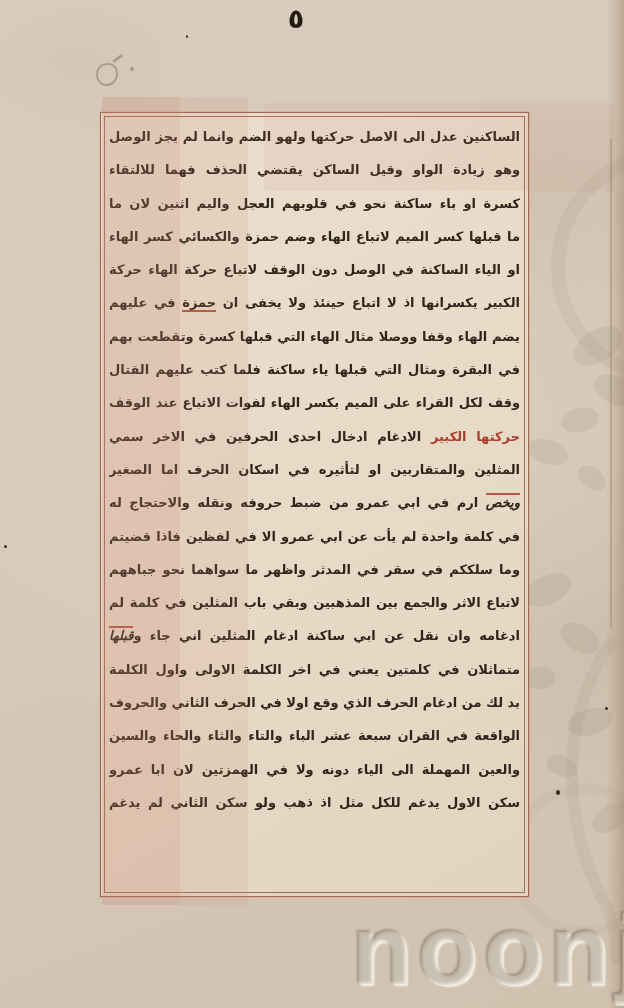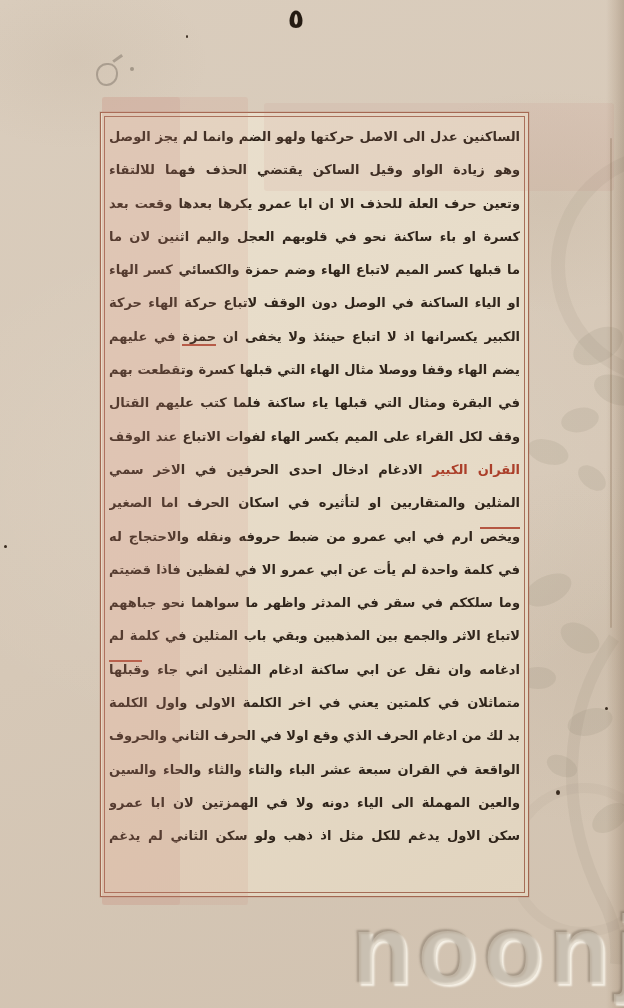--- a/index.html
+++ b/index.html
@@ -49,21 +49,21 @@
   .frame-inner { position:absolute; inset:3px; border:1.2px solid rgba(150,82,60,.8); }
 
   
   .text-block { position:absolute; left:8px; right:8px; top:7px; direction:rtl; }
   .line {
     height:33.3px; line-height:33.3px; overflow:hidden;
     font-size:13px; font-weight:bold; color:var(--ink,#30251b);
     text-align:justify; text-align-last:justify; -moz-text-align-last:justify;
   }
   .red { color:var(--red,#ab3f2a); }
-  .overline-red  { border-top:2px solid rgba(171,63,42,.85); }
+  .overline-red  { border-top:2px solid rgba(171,63,42,.85);font-style:italic; }
   .underline-red { border-bottom:2px solid rgba(171,63,42,.85); }
 
   
   .stain { position:absolute; pointer-events:none; border-radius:3px; }
   #stain1 { left:102px; top:97px;  width:146px; height:808px; background:rgba(198,128,115,.13); }
   #stain2 { left:102px; top:97px;  width:78px;  height:808px; background:rgba(198,128,115,.14); }
   #stain3 { left:264px; top:103px; width:350px; height:88px;  background:rgba(198,132,118,.10); }
 
   
   .floral { position:absolute; left:518px; top:118px; width:106px; height:860px; pointer-events:none; }
@@ -108,29 +108,28 @@
       <path d="M96,520 C40,600 44,700 84,780 C96,802 100,822 98,846" stroke-width="12" stroke-opacity="0.11"></path>
       <circle cx="66" cy="742" r="72" stroke-width="10" stroke-opacity="0.07"></circle>
     </g>
   </svg>
 
   <div class="frame-outer">
     <div class="frame-inner"></div>
     <div class="text-block">
         <div class="line"><span class="ink">الساكنين عدل الى الاصل حركتها ولهو الضم وانما لم يجز الوصل لان الوصل </span></div>
         <div class="line"><span class="ink">وهو زيادة الواو وقيل الساكن يقتضي الحذف فهما للالتقاء الساكنين</span></div>
-        <div class="line"><span class="ink">وتعين حرف العلة للحذف الا ان ابا عمرو يكرها بعدها وقعت بعد</span></div>
         <div class="line"><span class="ink">كسرة او باء ساكنة نحو في قلوبهم العجل واليم اثنين لان ما كسر الهاء لاتباع</span></div>
         <div class="line"><span class="ink">ما قبلها كسر الميم لاتباع الهاء وضم حمزة والكسائي كسر الهاء الواقع بعد الكسرة</span></div>
         <div class="line"><span class="ink">او الياء الساكنة في الوصل دون الوقف لاتباع حركة الهاء حركة الميم وفي</span></div>
         <div class="line"><span class="ink">الكبير يكسرانها اذ لا اتباع حينئذ ولا يخفى ان </span><span class="ink underline-red">حمزة</span><span class="ink"> في عليهم واليهم ولديهم</span></div>
         <div class="line"><span class="ink">يضم الهاء وقفا ووصلا مثال الهاء التي قبلها كسرة وتقطعت بهم الاسباب</span></div>
         <div class="line"><span class="ink">في البقرة ومثال التي قبلها ياء ساكنة فلما كتب عليهم القتال في النساء</span></div>
         <div class="line"><span class="ink">وقف لكل القراء على الميم بكسر الهاء لفوات الاتباع عند الوقف </span></div>
-        <div class="line"><span class="red">القران الكبير </span><span class="ink">الادغام ادخال احدى الحرفين في الاخر سمي بالكبير لشموله</span></div>
+        <div class="line"><span class="red">حركتها الكبير </span><span class="ink">الادغام ادخال احدى الحرفين في الاخر سمي بالكبير لشموله</span></div>
         <div class="line"><span class="ink">المثلين والمتقاربين او لتأثيره في اسكان الحرف اما الصغير فيأتي</span></div>
         <div class="line"><span class="ink overline-red">ويخص</span><span class="ink"> ارم في ابي عمرو من ضبط حروفه ونقله والاحتجاج له فالادغام</span></div>
         <div class="line"><span class="ink">في كلمة واحدة لم يأت عن ابي عمرو الا في لفظين فاذا قضيتم مناسككم في البقرة</span></div>
         <div class="line"><span class="ink">وما سلككم في سقر في المدثر واظهر ما سواهما نحو جباههم ووجوههم</span></div>
         <div class="line"><span class="ink">لاتباع الاثر والجمع بين المذهبين وبقي باب المثلين في كلمة لم يعول على</span></div>
         <div class="line"><span class="ink">ادغامه وان نقل عن ابي ساكنة ادغام المثلين اني جاء و</span><span class="ink overline-red">قبلها</span></div>
         <div class="line"><span class="ink">متماثلان في كلمتين يعني في اخر الكلمة الاولى واول الكلمة الثانية فلا</span></div>
         <div class="line"><span class="ink">بد لك من ادغام الحرف الذي وقع اولا في الحرف الثاني والحروف المماثلة</span></div>
         <div class="line"><span class="ink">الواقعة في القران سبعة عشر الباء والتاء والثاء والحاء والسين والراء المهملات</span></div>
         <div class="line"><span class="ink">والعين المهملة الى الياء دونه ولا في الهمزتين لان ابا عمرو يسهل الثانية</span></div>

